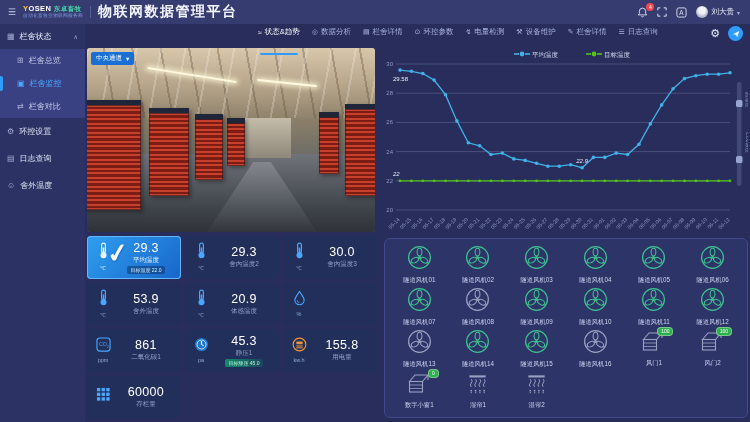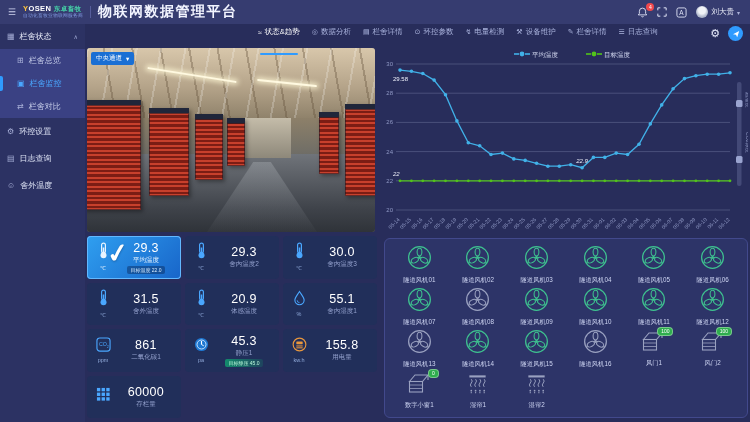--- a/index.html
+++ b/index.html
@@ -404,21 +404,21 @@
       <div class="card">
         <div class="c-ic">
           <span><svg width="13" height="17" viewBox="0 0 13 17">
               <rect x="4.6" y="1.2" width="3.8" height="9.6" rx="1.9" fill="none" stroke="#4aa7ff" stroke-width="1.2"></rect>
               <circle cx="6.5" cy="13.2" r="3" fill="#4aa7ff"></circle>
               <rect x="5.7" y="5.5" width="1.6" height="6" fill="#4aa7ff"></rect>
             </svg></span>
           <span class="c-unit">℃</span>
         </div>
         <div class="c-main">
-          <div class="c-val">31.5</div>
+          <div class="c-val">53.9</div>
           <div class="c-lab">舍外温度</div>
         </div>
       </div>
       <div class="card">
         <div class="c-ic">
           <span><svg width="13" height="17" viewBox="0 0 13 17">
               <rect x="4.6" y="1.2" width="3.8" height="9.6" rx="1.9" fill="none" stroke="#4aa7ff" stroke-width="1.2"></rect>
               <circle cx="6.5" cy="13.2" r="3" fill="#4aa7ff"></circle>
               <rect x="5.7" y="5.5" width="1.6" height="6" fill="#4aa7ff"></rect>
             </svg></span>
@@ -429,24 +429,20 @@
           <div class="c-lab">体感温度</div>
         </div>
       </div>
       <div class="card">
         <div class="c-ic">
           <span><svg width="13" height="16" viewBox="0 0 14 16">
               <path d="M7 1 C4.5 5 2 7.5 2 10.2 A5 5 0 0 0 12 10.2 C12 7.5 9.5 5 7 1 Z" fill="none" stroke="#4aa7ff" stroke-width="1.2"></path>
               <path d="M4.5 10.5 A2.5 2.5 0 0 0 7 13" stroke="#4aa7ff" fill="none" stroke-width="0.9"></path>
             </svg></span>
           <span class="c-unit">%</span>
-        </div>
-        <div class="c-main">
-          <div class="c-val">55.1</div>
-          <div class="c-lab">舍内湿度1</div>
         </div>
       </div>
       <div class="card">
         <div class="c-ic">
           <span><svg width="15" height="15" viewBox="0 0 16 16">
               <rect x="1" y="1" width="14" height="14" rx="3" fill="none" stroke="#4aa7ff" stroke-width="1.2"></rect>
               <text x="7.4" y="9.8" text-anchor="middle" font-size="5.6" fill="#4aa7ff">CO</text>
               <text x="12.6" y="12" text-anchor="middle" font-size="4" fill="#4aa7ff">2</text>
             </svg></span>
           <span class="c-unit">ppm</span>

